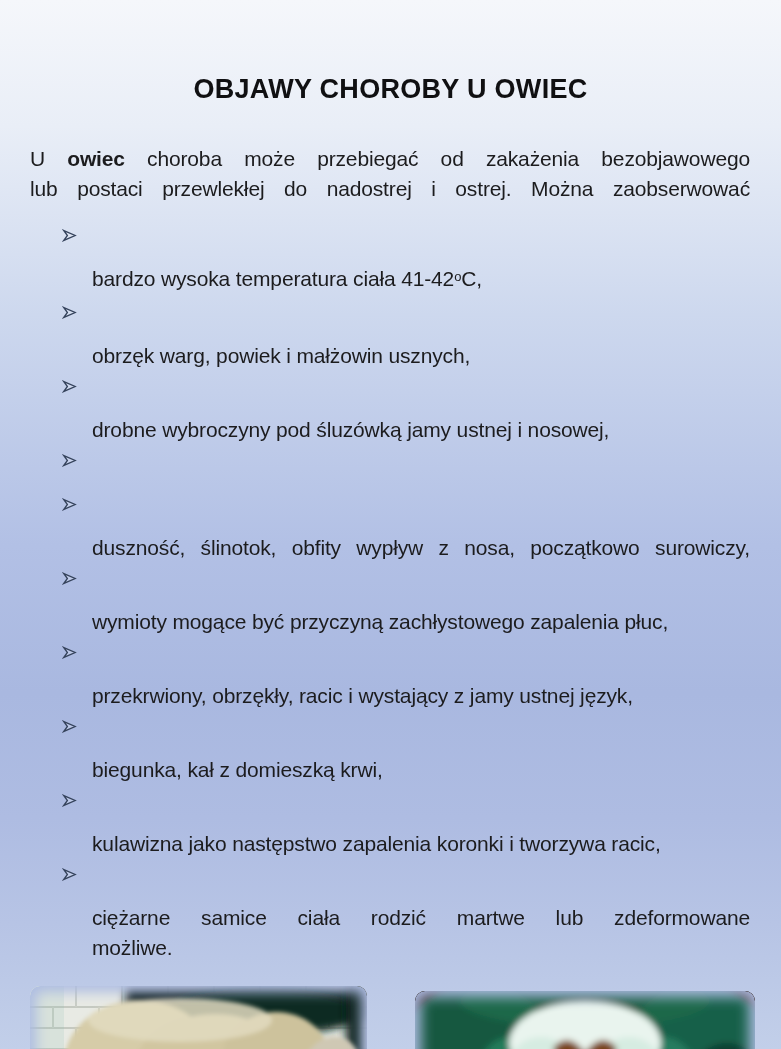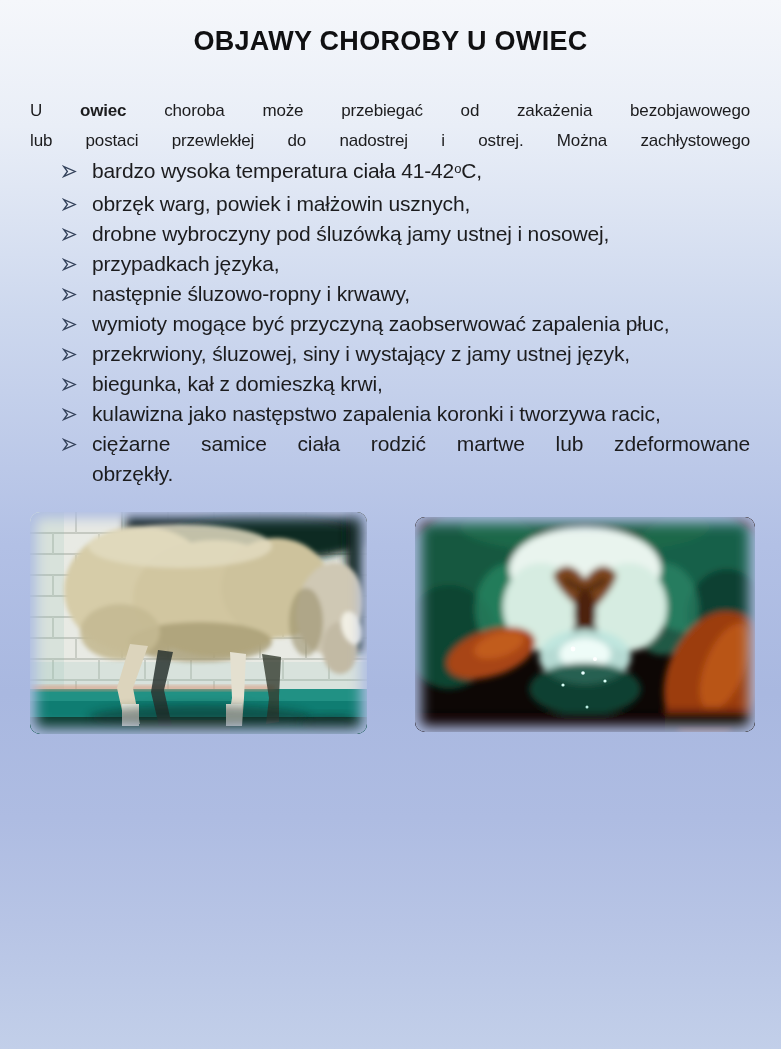--- a/index.html
+++ b/index.html
@@ -14,45 +14,45 @@
       #f5f7fb 0%,
       #e9eef7 12%,
       #cdd8ee 30%,
       #b2c0e5 52%,
       #a9b8e0 66%,
       #aebce2 78%,
       #b7c4e5 88%,
       #c2cfe9 100%);
   }
   h1.title{
-    margin:0;padding-top:24px;
+    margin:0;padding-top:72px;
     font-size:27px;line-height:34px;
     font-weight:700;letter-spacing:.3px;
     text-align:center;color:#101012;
   }
   .intro{
-    margin:38px 31px 0 30px;
-    font-size:17px;line-height:30px;
+    margin:38px 31px 16px 30px;
+    font-size:21px;line-height:30px;
     letter-spacing:-0.15px;
   }
   .intro .line{display:block;}
   .j{text-align:justify;text-align-last:justify;}
   .symptoms{
     list-style:none;
     margin:0 31px 0 62px;padding:0;
     font-size:21px;line-height:30px;
     letter-spacing:-0.15px;
   }
   .symptoms li{display:flex;align-items:flex-start;}
   .marker{
     flex:0 0 30px;width:30px;height:30px;
     display:inline-flex;align-items:center;
   }
   .marker svg{display:block;margin-top:1px;}
-  .li-body{flex:1 1 auto;min-width:0;}
+  .li-body{flex:1 1 auto;min-width:0;margin-top:44px;}
   .tline{display:block;white-space:nowrap;}
   .tline.j{white-space:normal;text-align:justify;text-align-last:justify;}
   sup.deg{font-size:.62em;vertical-align:baseline;position:relative;top:-.38em;}
   .photos{display:flex;margin:23px 0 0 30px;}
   .photo{
     position:relative;margin:0;padding:0;
     border-radius:10px;overflow:hidden;
   }
   .photo-left{width:337px;height:222px;}
   .photo-right{width:340px;height:215px;margin-left:48px;margin-top:5px;}
@@ -65,21 +65,21 @@
 </style>
 </head>
 <body>
 
 <div class="slide">
 
   <h1 class="title">OBJAWY CHOROBY U OWIEC</h1>
 
   <p class="intro">
     <span class="line j"><span>U </span><b>owiec</b><span> choroba może przebiegać od zakażenia bezobjawowego</span></span>
-    <span class="line j">lub postaci przewlekłej do nadostrej i ostrej. Można zachłystowego</span>
+    <span class="line j">lub postaci przewlekłej do nadostrej i ostrej. Można zaobserwować</span>
   </p>
 
   <ul class="symptoms">
     <li>
       <span class="marker">
           <svg width="15" height="15" viewBox="0 0 20 18">
             <path d="M2.5 2.5 L17.5 9 L2.5 15.5 L7.2 9 Z" fill="#eef2fa" fill-opacity="0.25" stroke="#35435c" stroke-width="1.8" stroke-linejoin="miter"></path>
           </svg>
         </span>
       <span class="li-body">
@@ -106,51 +106,50 @@
           <span class="tline">drobne wybroczyny pod śluzówką jamy ustnej i nosowej,</span>
         </span>
     </li>
     <li>
       <span class="marker">
           <svg width="15" height="15" viewBox="0 0 20 18">
             <path d="M2.5 2.5 L17.5 9 L2.5 15.5 L7.2 9 Z" fill="#eef2fa" fill-opacity="0.25" stroke="#35435c" stroke-width="1.8" stroke-linejoin="miter"></path>
           </svg>
         </span>
       <span class="li-body">
-        <span class="tline">przypadkach języka,</span>
       </span>
     </li>
     <li>
       <span class="marker">
           <svg width="15" height="15" viewBox="0 0 20 18">
             <path d="M2.5 2.5 L17.5 9 L2.5 15.5 L7.2 9 Z" fill="#eef2fa" fill-opacity="0.25" stroke="#35435c" stroke-width="1.8" stroke-linejoin="miter"></path>
           </svg>
         </span>
       <span class="li-body">
-        <span class="tline">następnie śluzowo-ropny i krwawy,</span>
+        <span class="tline j">duszność, ślinotok, obfity wypływ z nosa, początkowo surowiczy,</span>
       </span>
     </li>
     <li>
       <span class="marker">
           <svg width="15" height="15" viewBox="0 0 20 18">
             <path d="M2.5 2.5 L17.5 9 L2.5 15.5 L7.2 9 Z" fill="#eef2fa" fill-opacity="0.25" stroke="#35435c" stroke-width="1.8" stroke-linejoin="miter"></path>
           </svg>
         </span>
       <span class="li-body">
-          <span class="tline">wymioty mogące być przyczyną zaobserwować zapalenia płuc,</span>
-        </span>
-    </li>
-    <li>
-      <span class="marker">
-          <svg width="15" height="15" viewBox="0 0 20 18">
-            <path d="M2.5 2.5 L17.5 9 L2.5 15.5 L7.2 9 Z" fill="#eef2fa" fill-opacity="0.25" stroke="#35435c" stroke-width="1.8" stroke-linejoin="miter"></path>
-          </svg>
-        </span>
-      <span class="li-body">
-          <span class="tline">przekrwiony, śluzowej, siny i wystający z jamy ustnej język,</span>
+          <span class="tline">wymioty mogące być przyczyną zachłystowego zapalenia płuc,</span>
+        </span>
+    </li>
+    <li>
+      <span class="marker">
+          <svg width="15" height="15" viewBox="0 0 20 18">
+            <path d="M2.5 2.5 L17.5 9 L2.5 15.5 L7.2 9 Z" fill="#eef2fa" fill-opacity="0.25" stroke="#35435c" stroke-width="1.8" stroke-linejoin="miter"></path>
+          </svg>
+        </span>
+      <span class="li-body">
+          <span class="tline">przekrwiony, obrzękły, racic i wystający z jamy ustnej język,</span>
         </span>
     </li>
     <li>
       <span class="marker">
           <svg width="15" height="15" viewBox="0 0 20 18">
             <path d="M2.5 2.5 L17.5 9 L2.5 15.5 L7.2 9 Z" fill="#eef2fa" fill-opacity="0.25" stroke="#35435c" stroke-width="1.8" stroke-linejoin="miter"></path>
           </svg>
         </span>
       <span class="li-body">
           <span class="tline">biegunka, kał z domieszką krwi,</span>
@@ -167,21 +166,21 @@
         </span>
     </li>
     <li>
       <span class="marker">
           <svg width="15" height="15" viewBox="0 0 20 18">
             <path d="M2.5 2.5 L17.5 9 L2.5 15.5 L7.2 9 Z" fill="#eef2fa" fill-opacity="0.25" stroke="#35435c" stroke-width="1.8" stroke-linejoin="miter"></path>
           </svg>
         </span>
       <span class="li-body">
         <span class="tline j">ciężarne samice ciała rodzić martwe lub zdeformowane</span>
-        <span class="tline">obrzękły.</span>
+        <span class="tline">możliwe.</span>
       </span>
     </li>
   </ul>
 
   <div class="photos">
 
     <figure class="photo photo-left">
       <svg viewBox="0 0 337 222" preserveAspectRatio="none">
         <defs>
           <filter id="b2" x="-30%" y="-30%" width="160%" height="160%">

